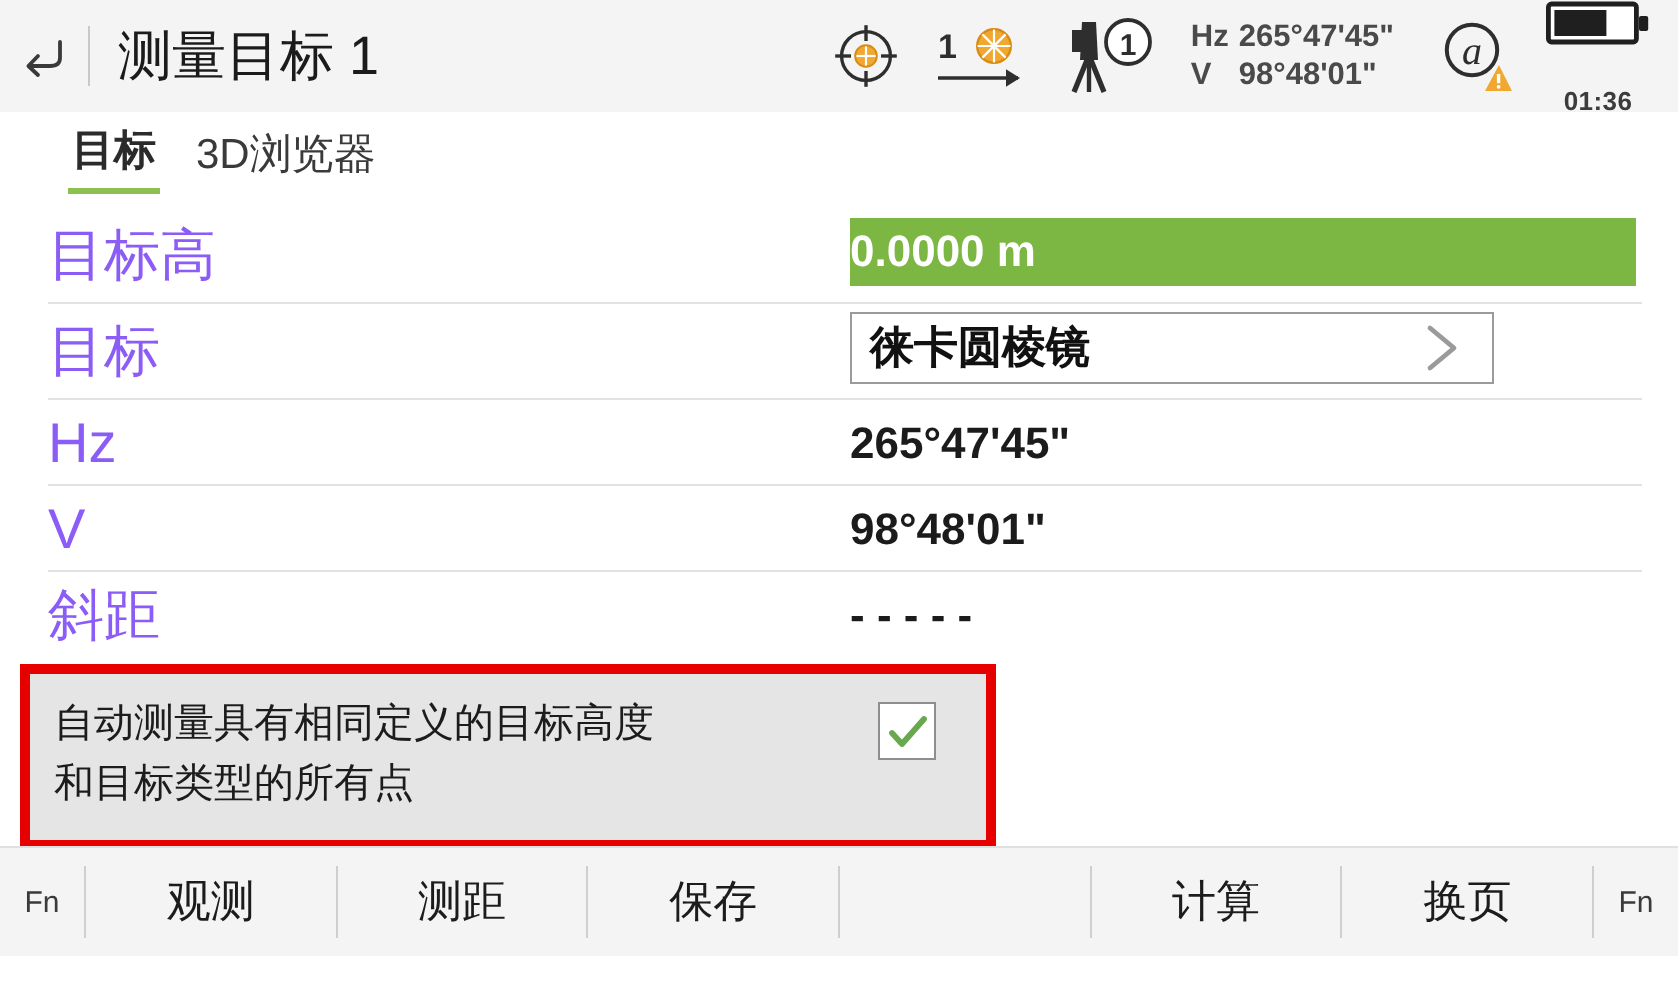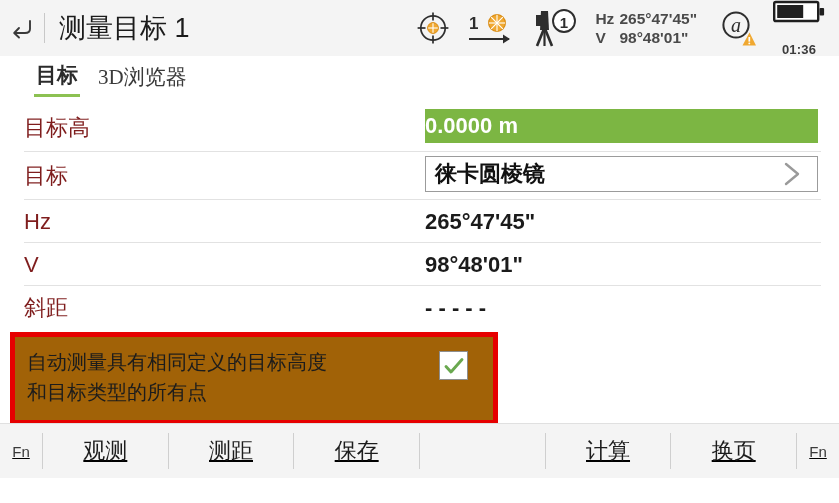--- a/index.html
+++ b/index.html
@@ -116,21 +116,21 @@
     color: #2b2b2b;
     padding: 0 2px 5px 2px;
     margin-right: 16px;
     position: relative;
     white-space: nowrap;
   }
   .tab.active {
     font-weight: bold;
     border-bottom: 3px solid #8cc152;
   }
-  .tab.inactive { font-weight: normal; color: #3a3a3a; font-family: Liberation Serif, serif; }
+  .tab.inactive { font-weight: normal; color: #3a3a3a; }
 
   
   .rows {
     position: absolute;
     left: 0; top: 104px;
     width: 839px;
   }
 
   .row {
     position: relative;
@@ -141,22 +141,22 @@
   }
   .row .sep {
     position: absolute;
     left: 24px;
     right: 18px;
     bottom: 0;
     height: 1px;
     background: #e2e2e2;
   }
   .row-label {
-    font-size: 22px;
-    color: #7f1d1d;
+    font-size: 28px;
+    color: #8b5cf6;
     white-space: nowrap;
   }
   .row-value {
     position: absolute;
     left: 425px;
     font-size: 22px;
     font-weight: bold;
     color: #1b1b1b;
     white-space: nowrap;
   }
@@ -175,21 +175,21 @@
     color: #ffffff;
     font-size: 22px;
     font-weight: bold;
   }
 
   
   .field-select {
     position: absolute;
     left: 425px;
     top: 4px;
-    width: 393px;
+    width: 322px;
     height: 36px;
     background: #ffffff;
     border: 1px solid #9b9b9b;
     display: flex;
     align-items: center;
     padding-left: 9px;
     color: #111111;
     font-size: 22px;
     font-weight: bold;
   }
@@ -204,21 +204,21 @@
   .row-tall { height: 48px; }
 
   
   .redbox {
     position: absolute;
     left: 10px;
     top: 332px;
     width: 488px;
     height: 93px;
     border: 5px solid #e60000;
-    background: #a16207;
+    background: #e5e5e5;
     display: flex;
     align-items: flex-start;
   }
   .redbox-text {
     font-size: 20px;
     color: #1c1c1c;
     line-height: 30px;
     padding: 10px 0 0 12px;
     width: 370px;
   }
@@ -240,21 +240,20 @@
   .toolbar {
     position: absolute;
     left: 0;
     bottom: 25px;
     width: 839px;
     height: 55px;
     background: #f4f4f4;
     border-top: 1px solid #e0e0e0;
     display: flex;
     align-items: stretch;
-    text-decoration: underline;
   }
   .tb-item {
     display: flex;
     align-items: center;
     justify-content: center;
     position: relative;
     font-size: 22px;
     color: #1c1c1c;
     white-space: nowrap;
   }

